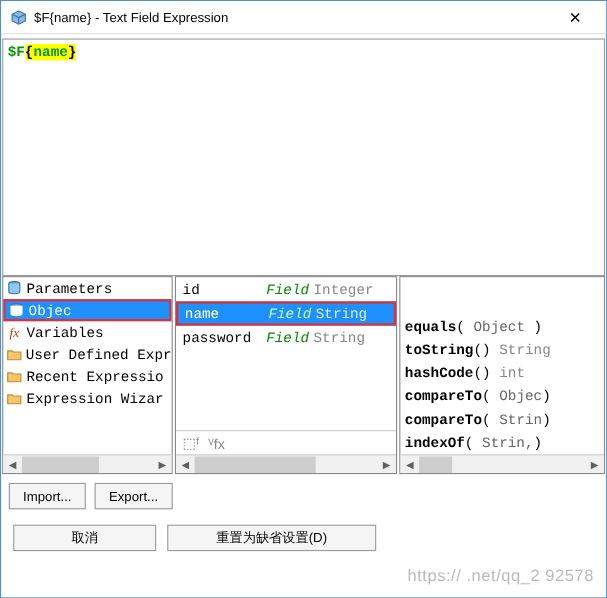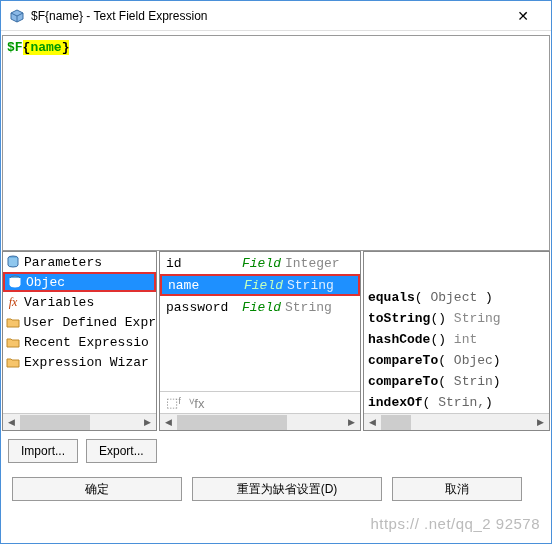--- a/index.html
+++ b/index.html
@@ -211,21 +211,20 @@
       </div>
 
     </div>
 
     <div class="import-export-row">
       <div class="btn">Import...</div>
       <div class="btn">Export...</div>
     </div>
 
     <div class="bottom-row">
-      <div class="btn btn-main">确定</div>
+      <div class="btn btn-cancel">取消</div>
       <div class="btn btn-reset">重置为缺省设置(D)</div>
-      <div class="btn btn-cancel">取消</div>
     </div>
 
   </div>
 </div>
 
 <div class="watermark">https://           .net/qq_2   92578</div>
 
 </body></html>

